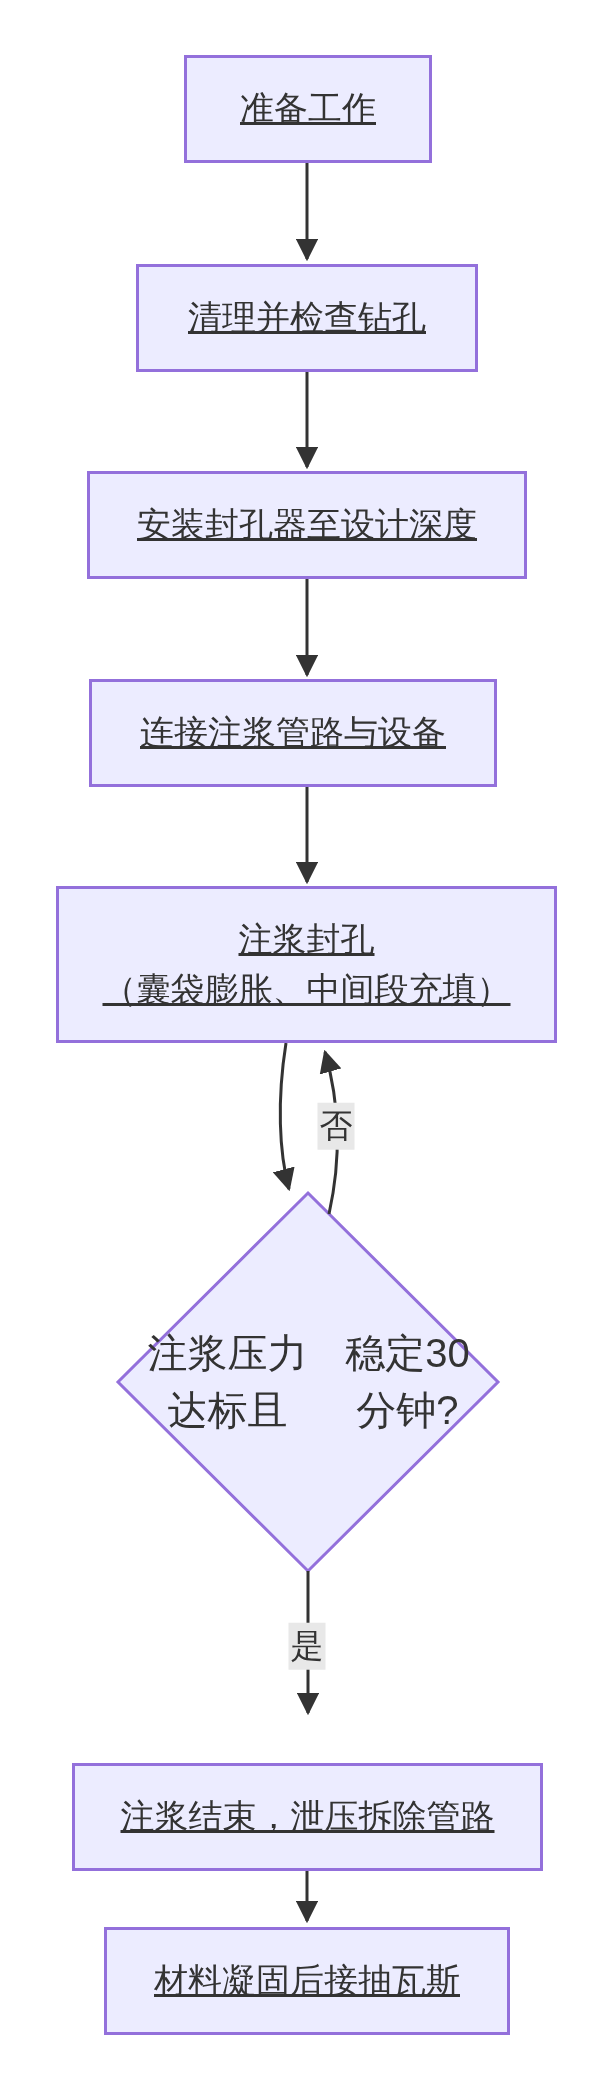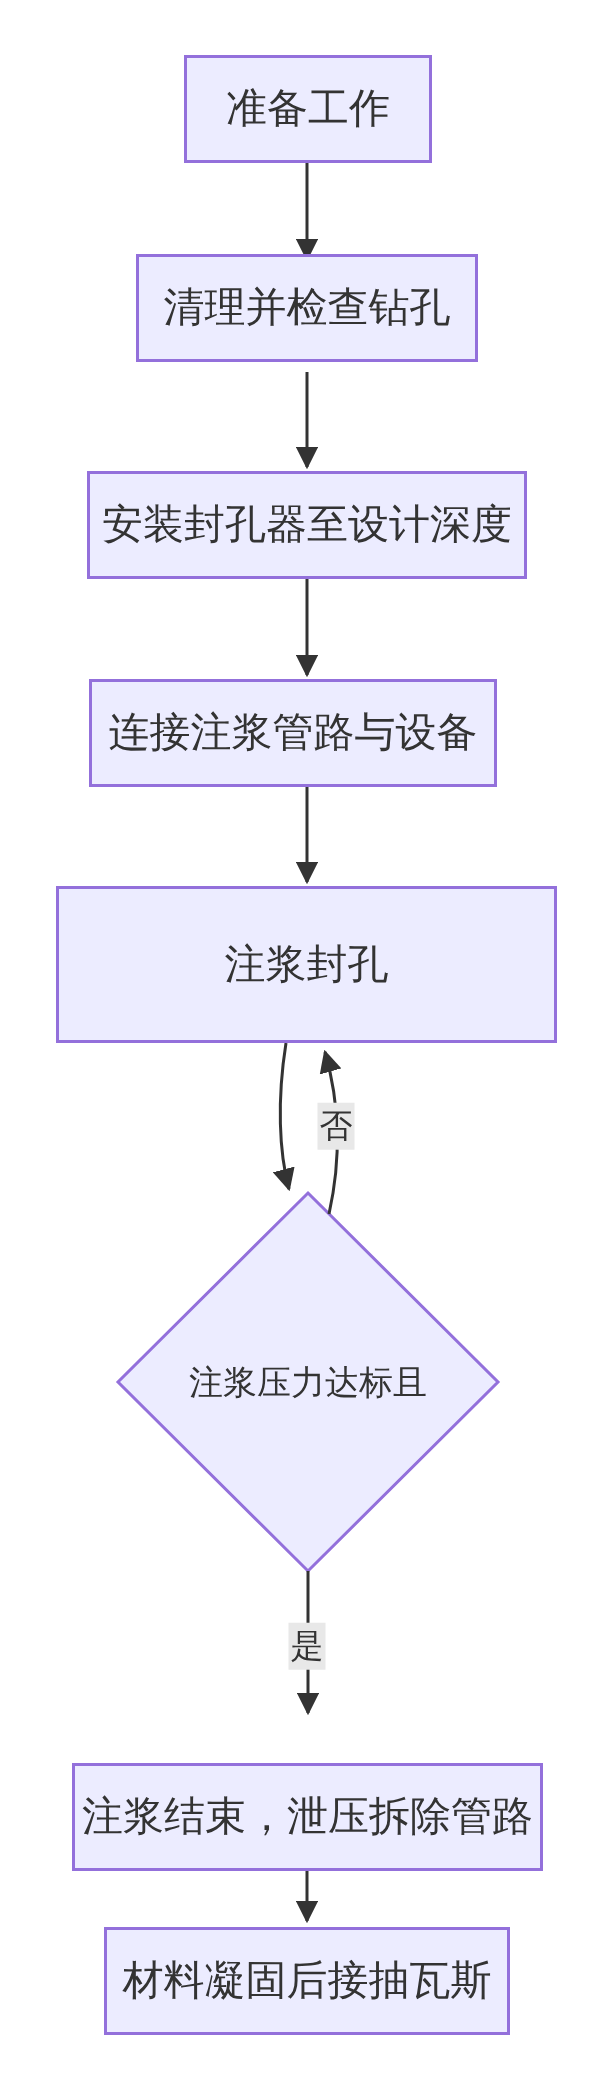--- a/index.html
+++ b/index.html
@@ -20,32 +20,33 @@
   .node {
     position: absolute;
     box-sizing: border-box;
     background: var(--node-fill, #ECECFF);
     border: 3px solid var(--node-border, #9370DB);
     display: flex;
     flex-direction: column;
     align-items: center;
     justify-content: center;
     text-align: center;
-    font-size: 41px;
+    font-size: 34px;
     line-height: 1.45;
     color: var(--text-color, #333333);
+    text-decoration: underline;
   }
   .decision-text {
     position: absolute;
     display: flex;
     flex-direction: row;
     align-items: center;
     justify-content: center;
     text-align: center;
-    font-size: 34px;
+    font-size: 40px;
     line-height: 1.42;
     color: var(--text-color, #333333);
   }
   .edge-label {
     position: absolute;
     transform: translate(-50%, -50%);
     background: var(--label-bg, #e8e8e8);
     font-size: 33px;
     line-height: 1.35;
     padding: 1px 2px;
@@ -76,38 +77,40 @@
 
     <path d="M308,1571 V1713" fill="none" stroke="#333333" stroke-width="3" marker-end="url(#arrow)"></path>
 
     <path d="M307,1827 V1921" fill="none" stroke="#333333" stroke-width="3" marker-end="url(#arrow)"></path>
   </svg>
 
   <div class="node" style="left:184px; top:55px; width:248px; height:108px;">
     <span>准备工作</span>
   </div>
 
-  <div class="node" style="left:136px; top:254px; width:342px; height:108px;">
+  <div class="node" style="left:136px; top:264px; width:342px; height:108px;">
     <span>清理并检查钻孔</span>
   </div>
 
   <div class="node" style="left:87px; top:471px; width:440px; height:108px;align-items:center;">
     <span>安装封孔器至设计深度</span>
   </div>
 
   <div class="node" style="left:89px; top:679px; width:408px; height:108px;">
     <span>连接注浆管路与设备</span>
   </div>
 
   <div class="node" style="left:56px; top:886px; width:501px; height:157px;text-align:right;">
     <span>注浆封孔</span>
+    <span>（囊袋膨胀、中间段充填）</span>
   </div>
 
   <div class="decision-text" style="left:128px; top:1322px; width:360px; height:120px;">
     <span>注浆压力达标且</span>
+    <span>稳定30分钟?</span>
   </div>
 
   <div class="node" style="left:72px; top:1719px; width:471px; height:108px;margin-top:44px;">
     <span>注浆结束，泄压拆除管路</span>
   </div>
 
   <div class="node" style="left:104px; top:1927px; width:406px; height:108px;">
     <span>材料凝固后接抽瓦斯</span>
   </div>
 

